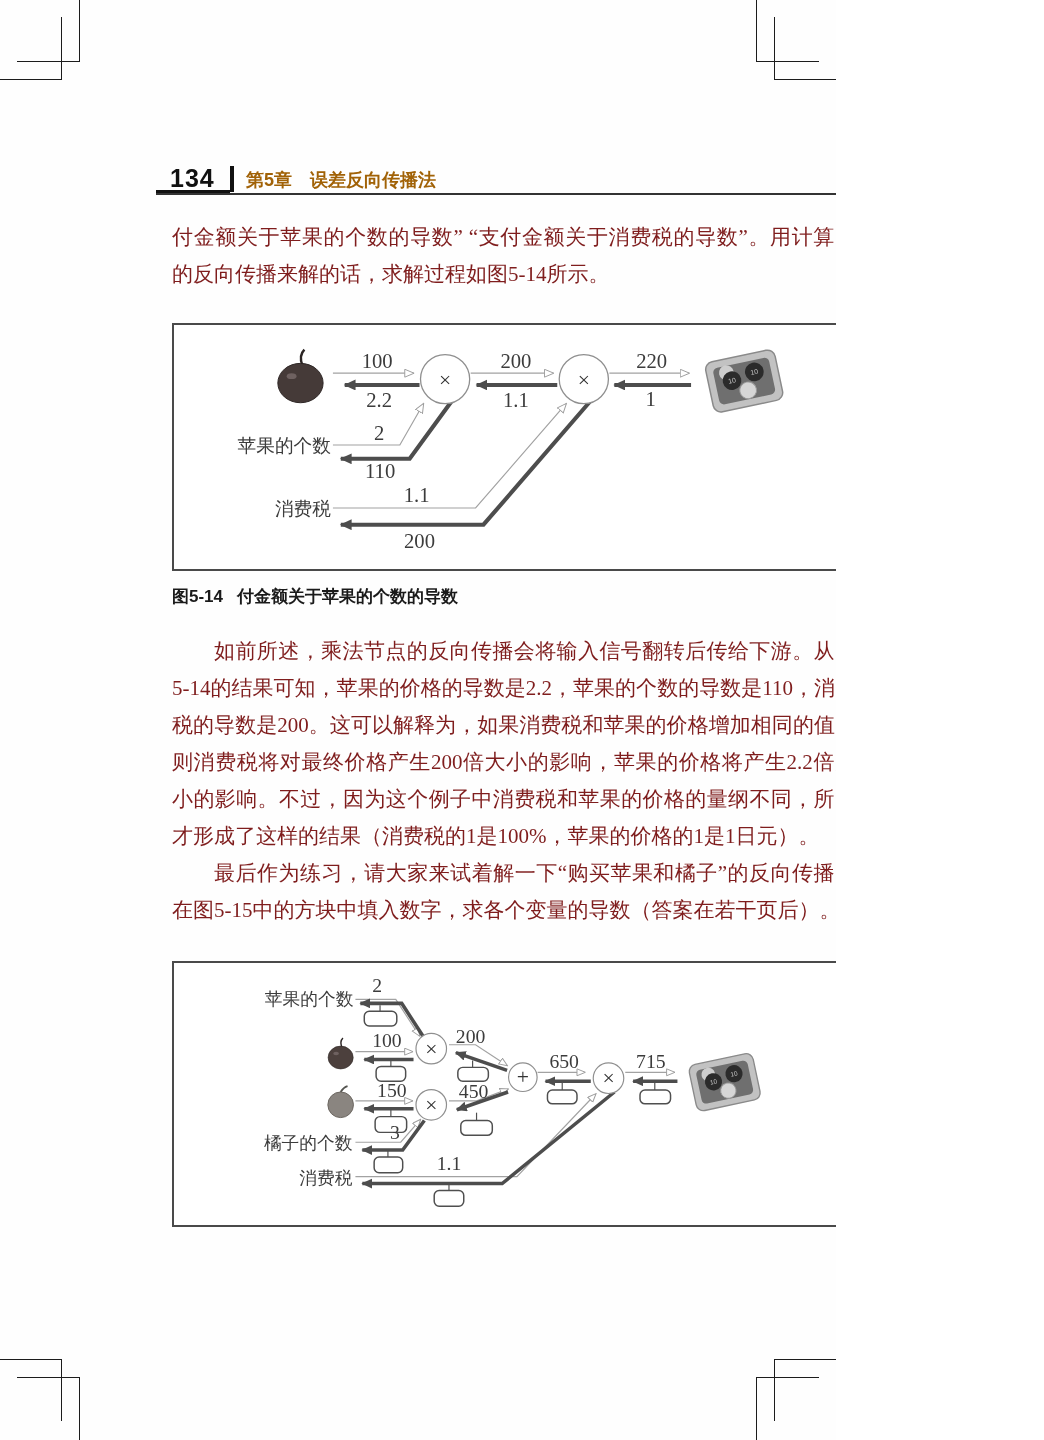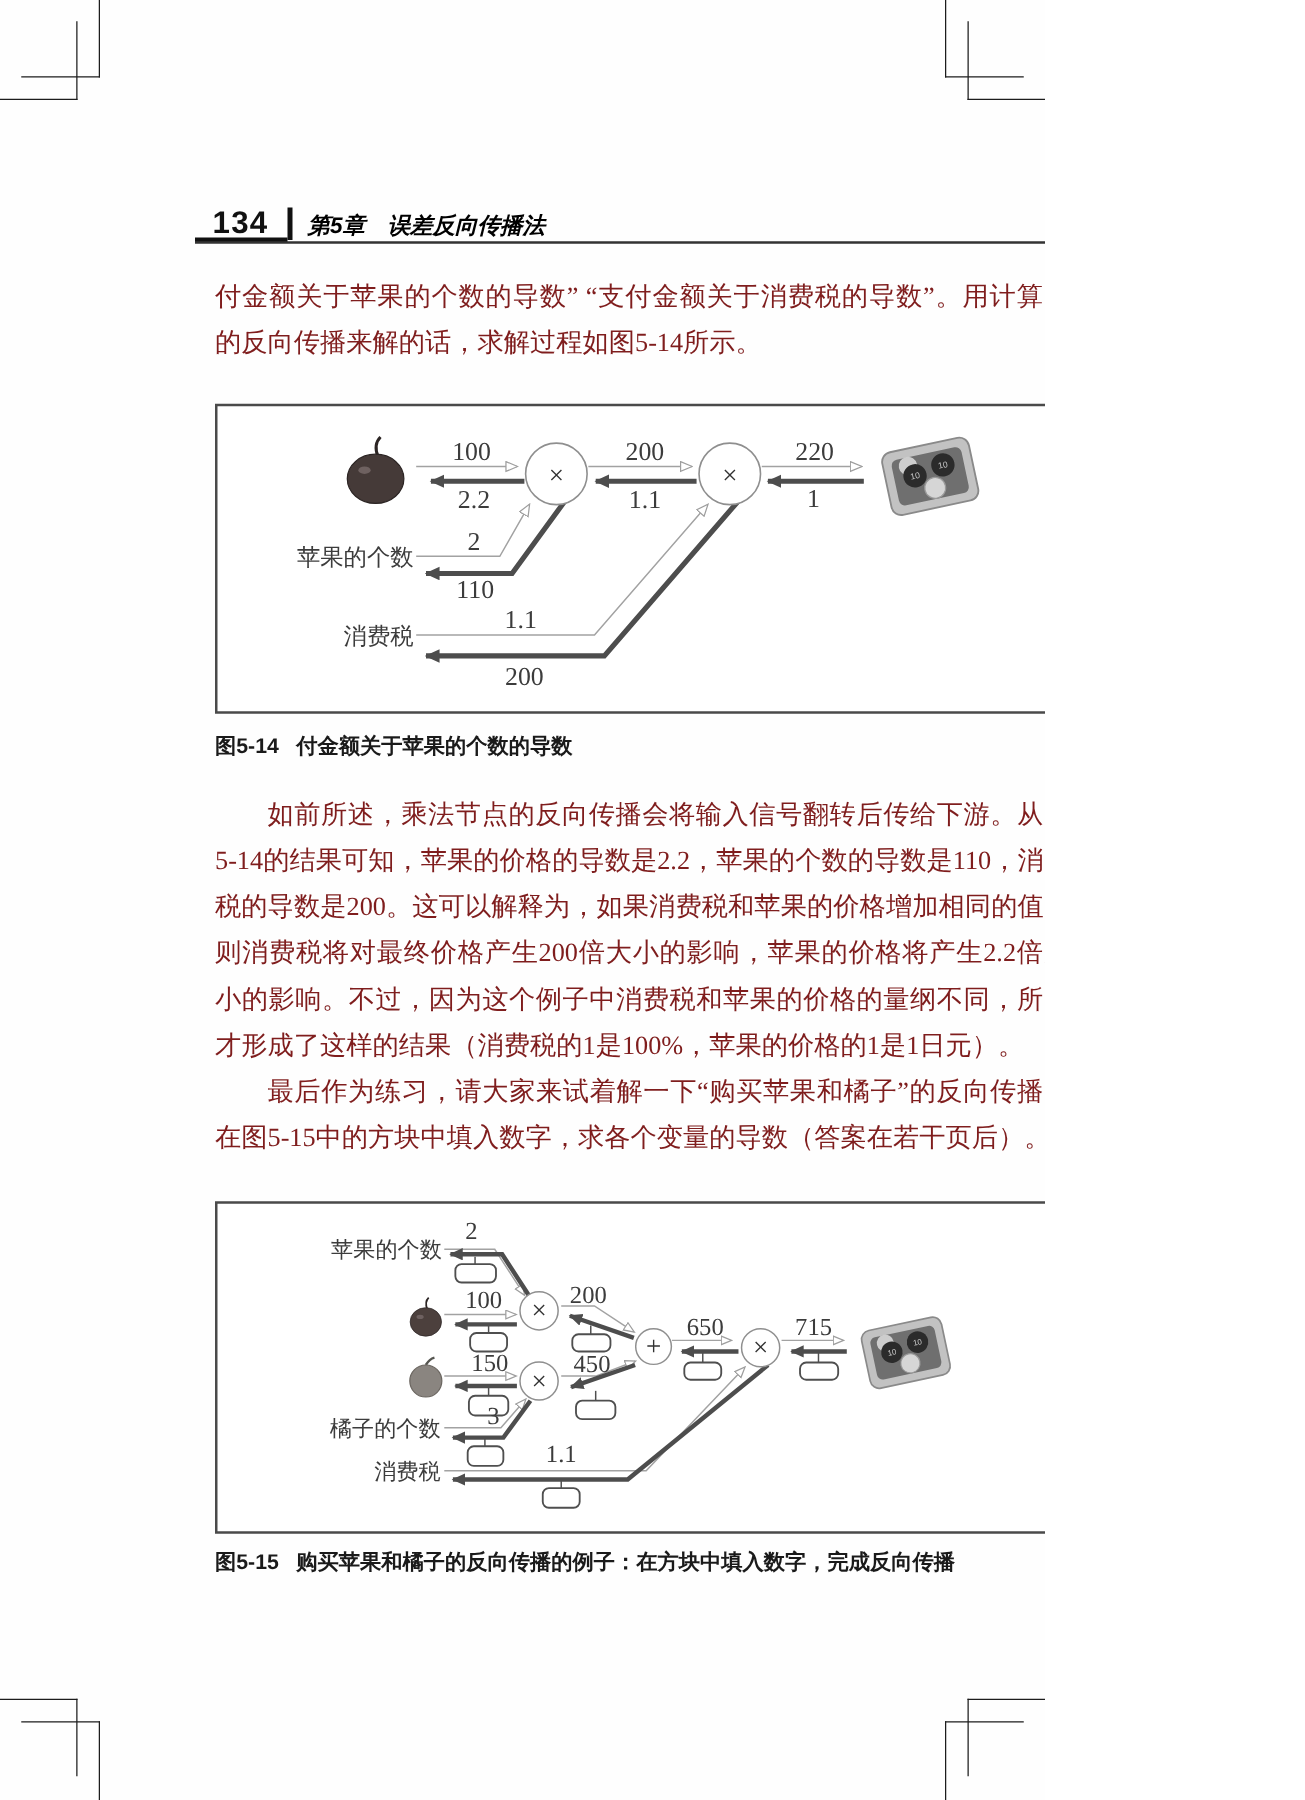--- a/index.html
+++ b/index.html
@@ -14,21 +14,21 @@
   .cm-bl-a{left:17px;bottom:0;width:62px;height:62px;border-right:1.5px solid #1c1c1c;border-top:1.5px solid #1c1c1c;}
   .cm-bl-b{left:0;bottom:19px;width:61px;height:61px;border-right:1.5px solid #1c1c1c;border-top:1.5px solid #1c1c1c;}
   .cm-br-a{right:17px;bottom:0;width:62px;height:62px;border-left:1.5px solid #1c1c1c;border-top:1.5px solid #1c1c1c;}
   .cm-br-b{right:0;bottom:19px;width:61px;height:61px;border-left:1.5px solid #1c1c1c;border-top:1.5px solid #1c1c1c;}
   
   .pagenum{position:absolute;left:170px;top:164px;font-family:"Liberation Sans","DejaVu Sans",sans-serif;
            font-weight:bold;font-size:25px;letter-spacing:1px;color:#111;}
   .pagenum-rule{position:absolute;left:156px;top:190px;width:74px;height:3.5px;background:#111;}
   .header-vbar{position:absolute;left:230px;top:166px;width:3.5px;height:26px;background:#111;}
   .chapter{position:absolute;left:246px;top:168px;font-family:"Liberation Sans","DejaVu Sans",sans-serif;
-           font-weight:600;font-size:18px;color:#000000;font-style:italic;}
+           font-weight:600;font-size:18px;color:#a16207;}
   .header-rule{position:absolute;left:156px;top:193px;width:826px;height:1.5px;background:#333;}
   
   .para{position:absolute;left:172px;width:684px;font-size:21px;line-height:37px;
         text-align:justify;color:#7f1d1d;}
   .indent{text-indent:42px;}
   
   .figbox{position:absolute;left:172px;width:676px;border:2px solid #4a4a4a;background:#fff;}
   .figsvg{display:block;}
   
   .caption{position:absolute;left:172px;width:684px;font-family:"Liberation Sans","DejaVu Sans",sans-serif;
@@ -262,17 +262,14 @@
       <text class="num15" x="276" y="210">1.1</text>
       <text class="num15" x="393" y="107">650</text>
       <text class="num15" x="481" y="107">715</text>
 
       <text class="cjk15" x="179" y="43">苹果的个数</text>
       <text class="cjk15" x="178" y="189">橘子的个数</text>
       <text class="cjk15" x="178" y="224">消费税</text>
     </svg>
   </div>
 
-  <div class="caption" style="top:1238px;">
-    <span class="tag">图5-15</span><span>购买苹果和橘子的反向传播的例子：在方块中填入数字，完成反向传播</span>
-  </div>
 
 </div>
 
 </body></html>

